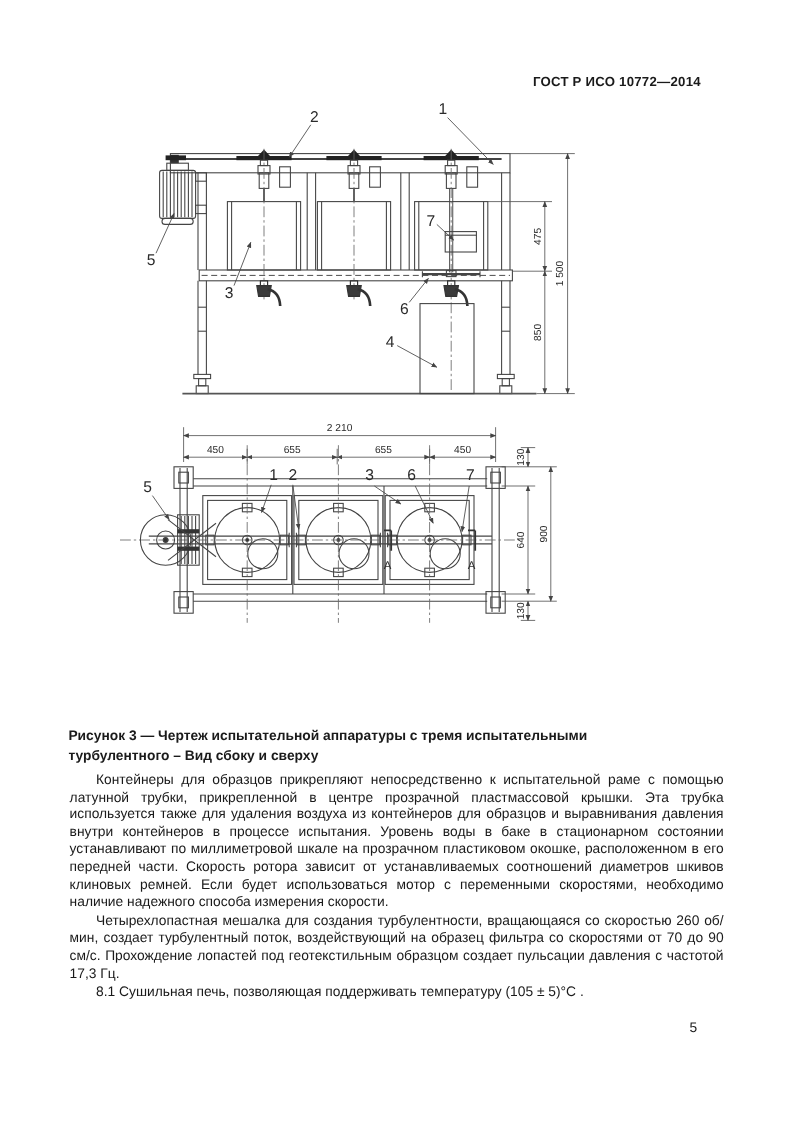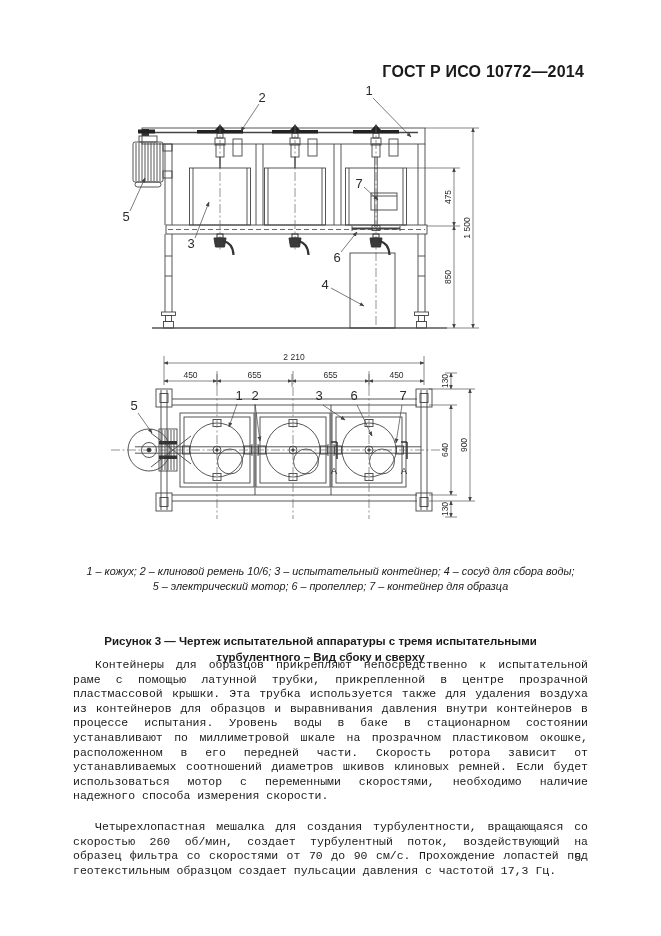--- a/index.html
+++ b/index.html
@@ -1,33 +1,33 @@
 <!DOCTYPE html>
 <html><head>
 <meta charset="utf-8">
 <style>
   html,body{margin:0;padding:0;background:#e8e8e8;}
   .page{position:relative;width:661px;height:936px;background:#ffffff;margin:0 auto;
         font-family:"Liberation Sans","DejaVu Sans",sans-serif;color:#1a1a1a;overflow:hidden;}
   .doc-header{position:absolute;top:63px;left:57px;width:527px;text-align:right;
-              font-size:16px;font-weight:bold;letter-spacing:.2px;}
+              font-size:11px;font-weight:bold;letter-spacing:.2px;}
   .sv-wrap{position:absolute;left:105px;top:80px;width:450px;height:270px;}
-  .tv-wrap{position:absolute;left:105px;top:343px;width:450px;height:205px;}
+  .tv-wrap{position:absolute;left:94px;top:343px;width:450px;height:205px;}
   svg{display:block;}
   svg text{font-family:"Liberation Sans","DejaVu Sans",sans-serif;fill:#2b2b2b;}
   .lbl{font-size:13px;}
   .dim{font-size:8.5px;}
   .sec{font-size:9.5px;}
   .legend{position:absolute;left:40px;top:564px;width:581px;text-align:center;
           font-style:italic;font-size:10.8px;line-height:15px;}
-  .caption{position:absolute;left:57px;top:634px;width:527px;text-align:center;
+  .caption{position:absolute;left:57px;top:607px;width:527px;
            font-weight:bold;font-size:11.5px;line-height:15.5px;}
   .bodytext{position:absolute;left:57px;top:642px;width:547px;font-size:11.5px;
             line-height:14.6px;text-align:justify;}
-  .bodytext p{margin:16px;text-indent:22px;font-family:Liberation Mono, monospace;}
+  .bodytext p{margin:1px;text-indent:22px;}
   .pageno{position:absolute;right:80px;top:851px;font-size:11.5px;}
 </style>
 </head>
 <body>
 
 <div class="page">
 
   <div class="doc-header">ГОСТ Р ИСО 10772—2014</div>
 
   <div class="sv-wrap">
@@ -356,30 +356,27 @@
     </g>
     <text class="lbl" x="29" y="67" text-anchor="middle">5</text>
     <text class="lbl" x="134" y="57" text-anchor="middle">1</text>
     <text class="lbl" x="150" y="57" text-anchor="middle">2</text>
     <text class="lbl" x="214" y="57" text-anchor="middle">3</text>
     <text class="lbl" x="249" y="57" text-anchor="middle">6</text>
     <text class="lbl" x="298" y="57" text-anchor="middle">7</text>
   </svg>
   </div>
 
-  <div class="legend">
-    <div>1 – кожух; 2 – клиновой ремень 10/6; 3 – испытательный контейнер; 4 – сосуд для сбора воды;</div>
-    <div>5 – электрический мотор; 6 – пропеллер; 7 – контейнер для образца</div>
-  </div>
 
   <div class="caption">
     <div>Рисунок 3 — Чертеж испытательной аппаратуры с тремя испытательными</div>
     <div>турбулентного – Вид сбоку и сверху</div>
   </div>
 
   <div class="bodytext">
     <p>Контейнеры для образцов прикрепляют непосредственно к испытательной раме с помощью латунной трубки, прикрепленной в центре прозрачной пластмассовой крышки. Эта трубка используется также для удаления воздуха из контейнеров для образцов и выравнивания давления внутри контейнеров в процессе испытания. Уровень воды в баке в стационарном состоянии устанавливают по миллиметровой шкале на прозрачном пластиковом окошке, расположенном в его передней части. Скорость ротора зависит от устанавливаемых соотношений диаметров шкивов клиновых ремней. Если будет использоваться мотор с переменными скоростями, необходимо наличие надежного способа измерения скорости.</p>
     <p>Четырехлопастная мешалка для создания турбулентности, вращающаяся со скоростью 260 об/мин, создает турбулентный поток, воздействующий на образец фильтра со скоростями от 70 до 90 см/с. Прохождение лопастей под геотекстильным образцом создает пульсации давления  с частотой 17,3 Гц.</p>
+    <p>8.1 Сушильная печь, позволяющая поддерживать температуру (105 ± 5)°С .</p>
   </div>
 
   <div class="pageno">5</div>
 
 </div>
 
 </body></html>

